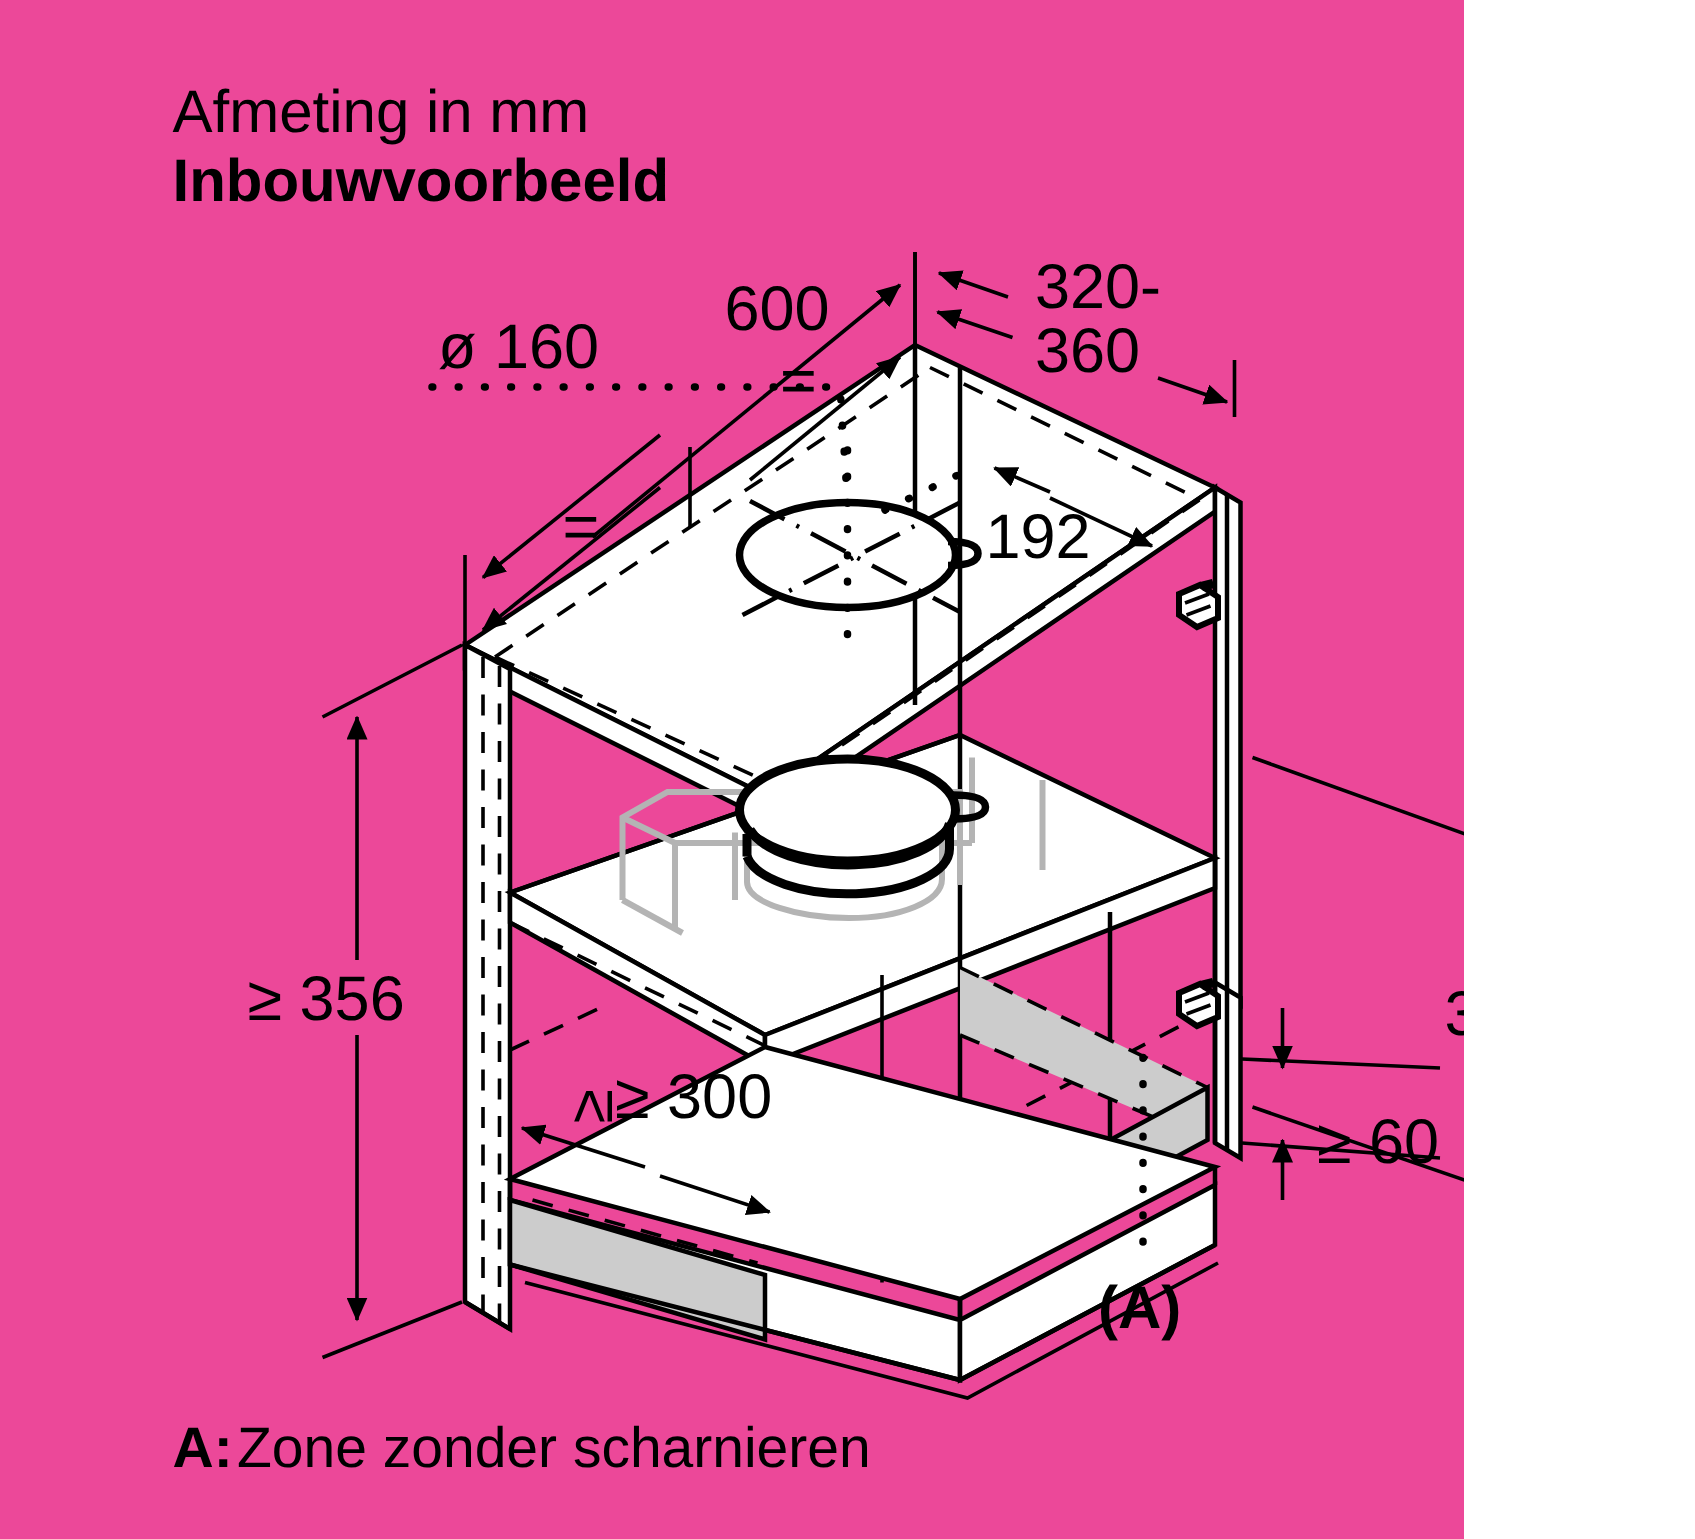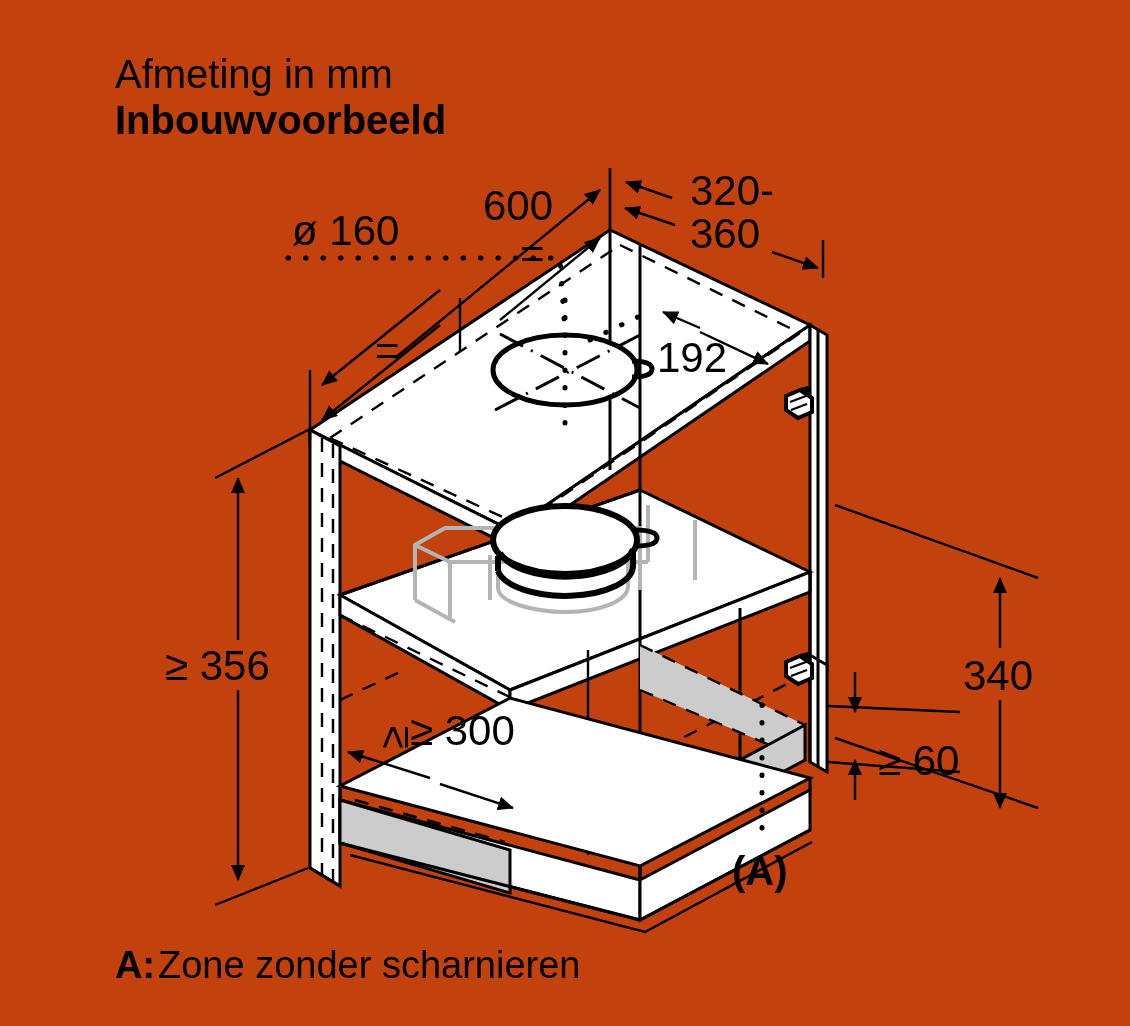--- a/index.html
+++ b/index.html
@@ -6,23 +6,23 @@
     margin: 0;
     padding: 0;
     background: #ffffff;
   }
   body {
     font-family: "Liberation Sans", sans-serif;
     color: #000000;
   }
   #page {
     position: relative;
-    width: 1130px;
+    width: 976px;
     height: 1026px;
-    background: #c2410c;
+    background: #ec4899;
     overflow: hidden;
   }
   #drawing {
     position: absolute;
     left: 0;
     top: 0;
     width: 1130px;
     height: 1026px;
   }
   .txt {

